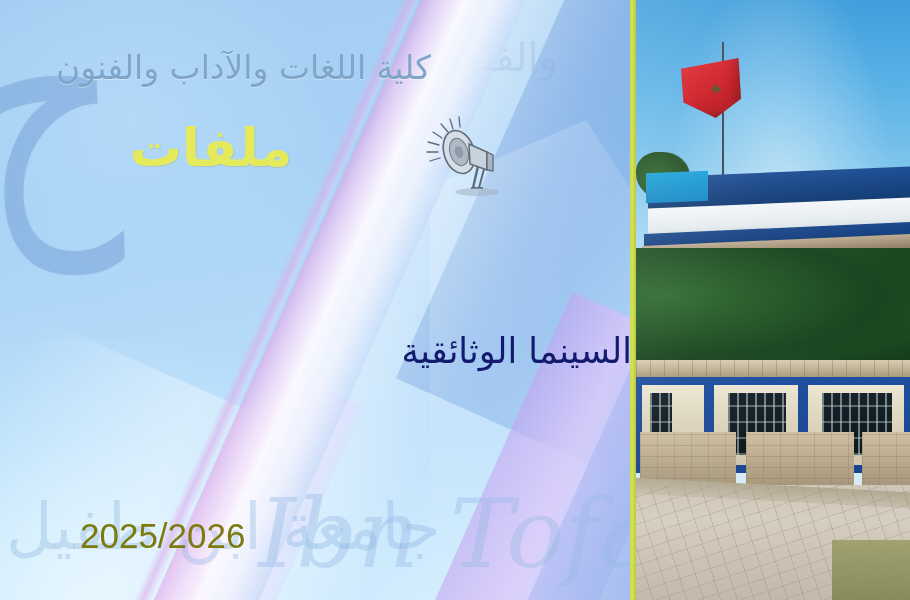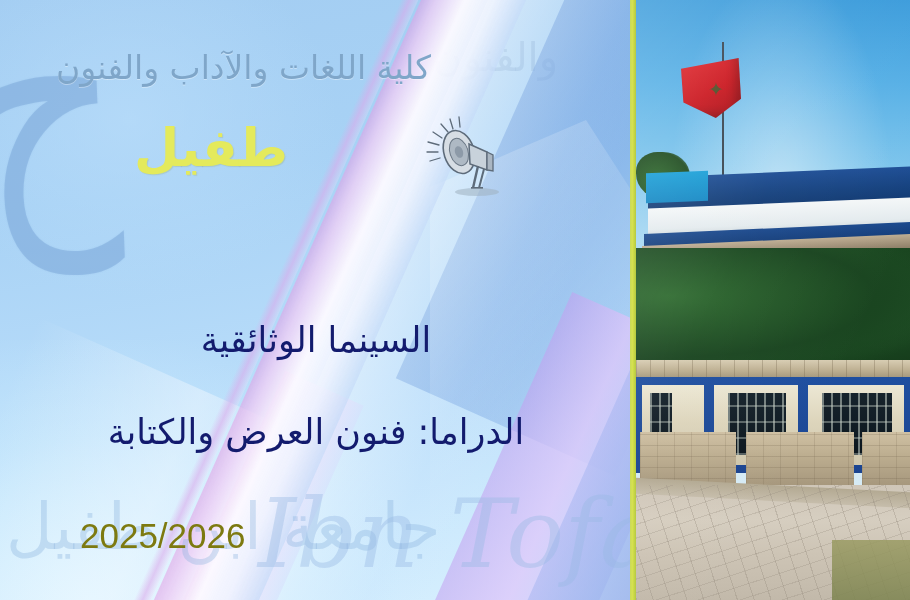--- a/index.html
+++ b/index.html
@@ -163,21 +163,21 @@
 
   .body-line{
     position:absolute;left:0;right:0;
     direction:rtl;text-align:center;
     font-family:"DejaVu Sans",sans-serif;
     color:#131b6e;
     font-size:35px;
     white-space:nowrap;
   }
   .line-1{top:236px;}
-  .line-2{top:320px;}
+  .line-2{top:331px;text-align:right;}
   .line-3{top:412px;}
 
   .year{
     position:absolute;left:80px;top:516px;
     font-family:"Liberation Sans",sans-serif;
     font-size:35px;color:#7d7a10;
     letter-spacing:0px;
   }
 
   
@@ -350,21 +350,21 @@
     <div class="ribbon ribbon-thin"></div>
     <div class="ribbon ribbon-main"></div>
 
     <div class="wm-arabic-bot">جامعة ابن طفيل</div>
     <div class="wm-latin-2">Ibn Tofaïl</div>
 
     <div class="content">
 
       <div class="faculty-heading">كلية اللغات والآداب والفنون</div>
 
-      <div class="announce-word">طفيل</div>
+      <div class="announce-word">ملفات</div>
 
       <div class="megaphone">
         <svg viewBox="0 0 86 92" width="86" height="92" aria-hidden="true">
           <g stroke="#5d6b7a" stroke-width="1.3" fill="none" stroke-linecap="round">
             <line x1="20" y1="12" x2="27" y2="20"></line>
             <line x1="12" y1="20" x2="21" y2="26"></line>
             <line x1="7" y1="30" x2="18" y2="33"></line>
             <line x1="6" y1="40" x2="17" y2="40"></line>
             <line x1="9" y1="49" x2="19" y2="46"></line>
             <line x1="29" y1="7" x2="32" y2="17"></line>
@@ -379,21 +379,20 @@
           <path d="M66 40 L72 43 L72 59 L66 58 Z" fill="#aab6c2" stroke="#5d6b7a" stroke-width="1.3"></path>
 
           <path d="M57 54 L52 76" stroke="#5d6b7a" stroke-width="2.4" fill="none"></path>
           <path d="M63 57 L58 76" stroke="#5d6b7a" stroke-width="2" fill="none"></path>
           <path d="M50 76 L62 76" stroke="#5d6b7a" stroke-width="2" fill="none"></path>
           <ellipse cx="56" cy="80" rx="22" ry="4" fill="#9fb0c0" opacity=".55"></ellipse>
         </svg>
       </div>
 
       <div class="body-line line-2">السينما الوثائقية</div>
-      <div class="body-line line-3">الدراما: فنون العرض والكتابة</div>
 
       <div class="year">2025/2026</div>
     </div>
   </div>
 
   <div class="divider"></div>
 
   <div class="photo">
     <div class="sky"></div>
     <div class="sky-haze"></div>

